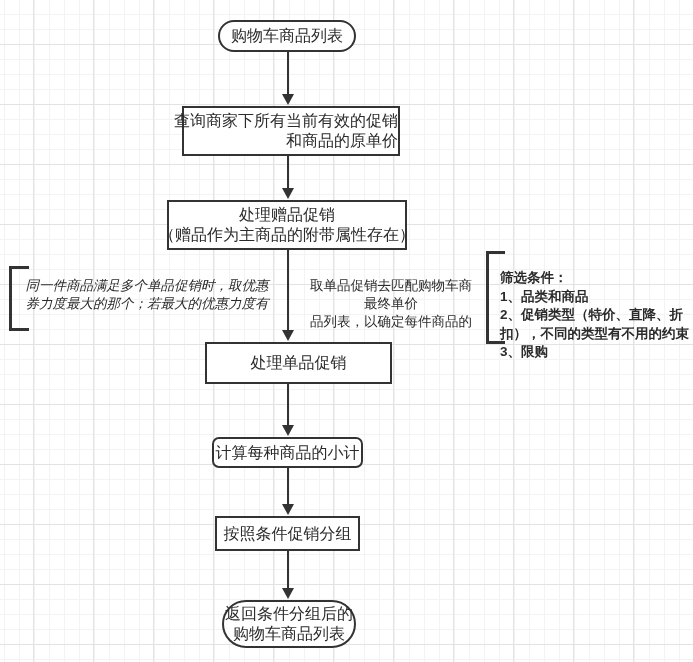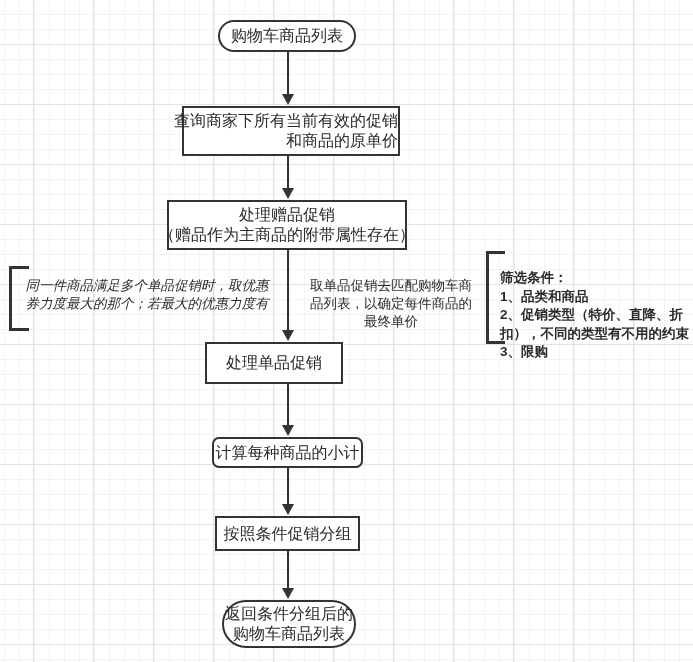--- a/index.html
+++ b/index.html
@@ -79,21 +79,21 @@
   <div class="node" style="left:182px;top:106px;width:218px;height:50px;align-items:flex-end;">
     <div>查询商家下所有当前有效的促销</div>
     <div>和商品的原单价</div>
   </div>
 
   <div class="node" style="left:167px;top:200px;width:240px;height:50px;">
     <div>处理赠品促销</div>
     <div>（赠品作为主商品的附带属性存在）</div>
   </div>
 
-  <div class="node" style="left:205px;top:342px;width:138px;height:42px;">
+  <div class="node" style="left:205px;top:342px;width:187px;height:42px;">
     <div>处理单品促销</div>
   </div>
 
   <div class="node" style="left:212px;top:437px;width:151px;height:31px;border-radius:7px;">
     <div>计算每种商品的小计</div>
   </div>
 
   <div class="node" style="left:215px;top:516px;width:145px;height:35px;">
     <div>按照条件促销分组</div>
   </div>
@@ -132,22 +132,22 @@
     <div class="bracket" style="left:0;top:0;width:20px;height:65px;"></div>
     <div class="text" style="left:8px;top:11px;width:260px;">
       <div>同一件商品满足多个单品促销时，取优惠</div>
       <div>券力度最大的那个；若最大的优惠力度有</div>
     </div>
   </div>
 
   <div class="note note-middle" style="left:300px;top:277px;width:182px;height:58px;">
     <div class="text" style="left:0;top:0;width:182px;">
       <div>取单品促销去匹配购物车商</div>
+      <div>最终单价</div>
       <div>品列表，以确定每件商品的</div>
-      <div>最终单价</div>
     </div>
   </div>
 
   <div class="note note-right" style="left:486px;top:251px;width:206px;height:95px;">
     <div class="bracket" style="left:0;top:0;width:19px;height:93px;"></div>
     <div class="text" style="left:14px;top:2px;width:192px;margin-top:16px;">
       <div>筛选条件：</div>
       <div>1、品类和商品</div>
       <div>2、促销类型（特价、直降、折</div>
       <div>扣），不同的类型有不用的约束</div>

